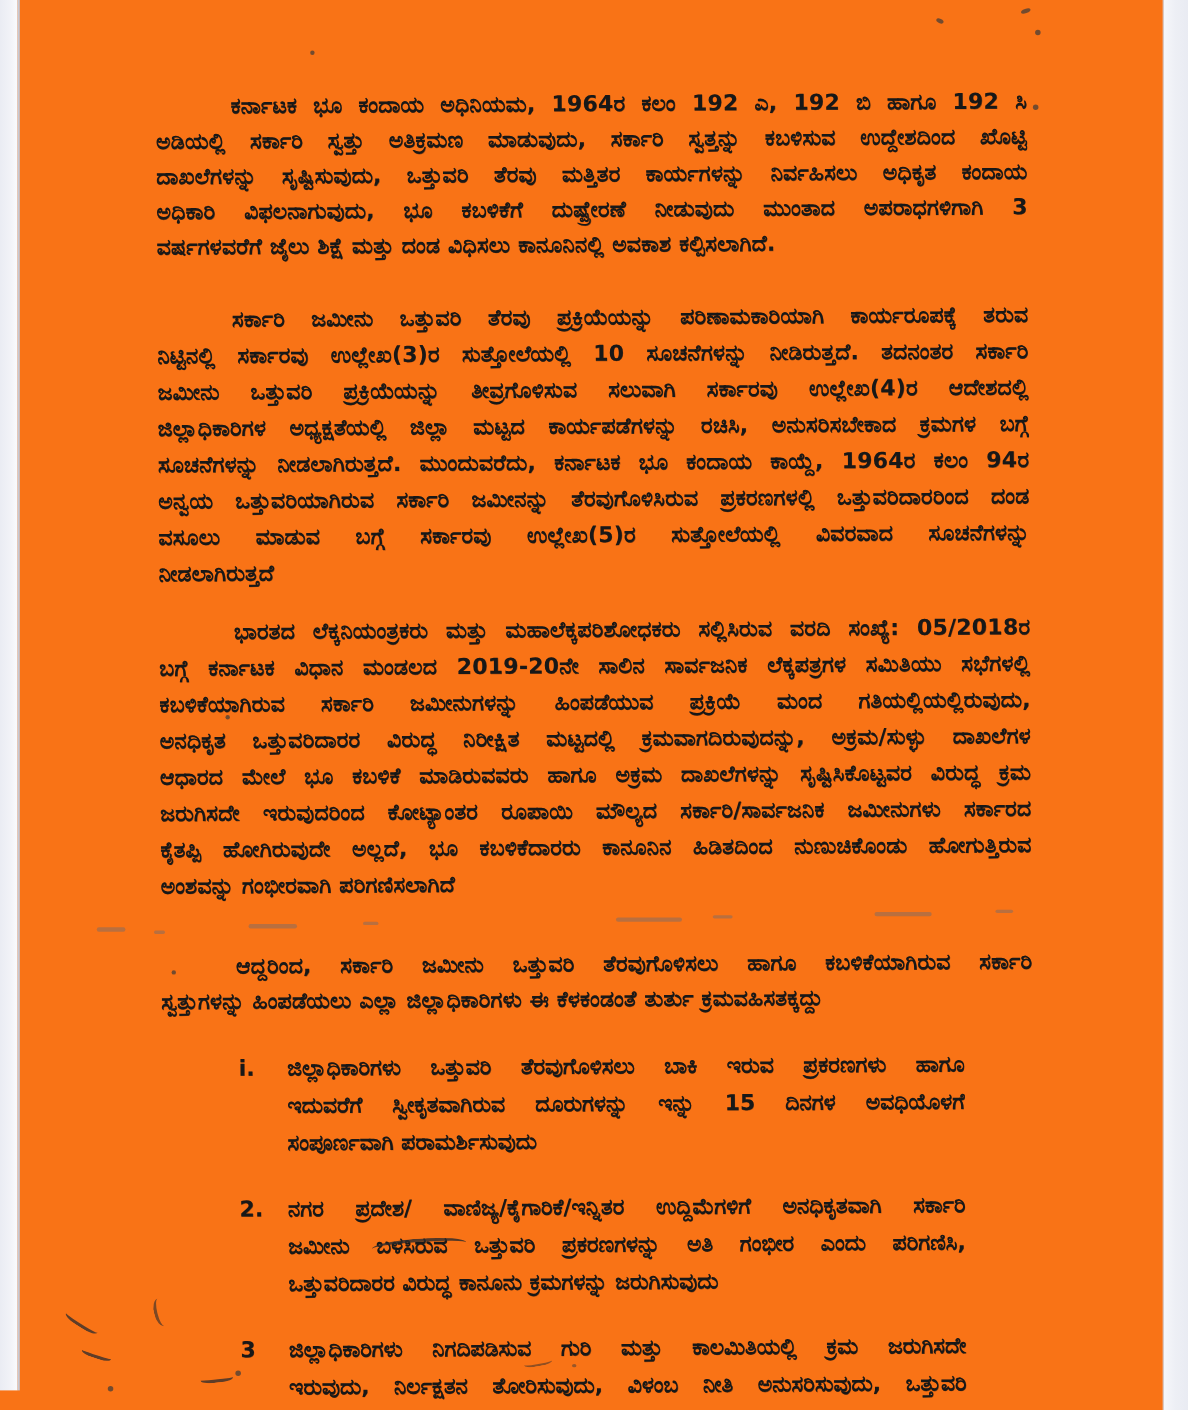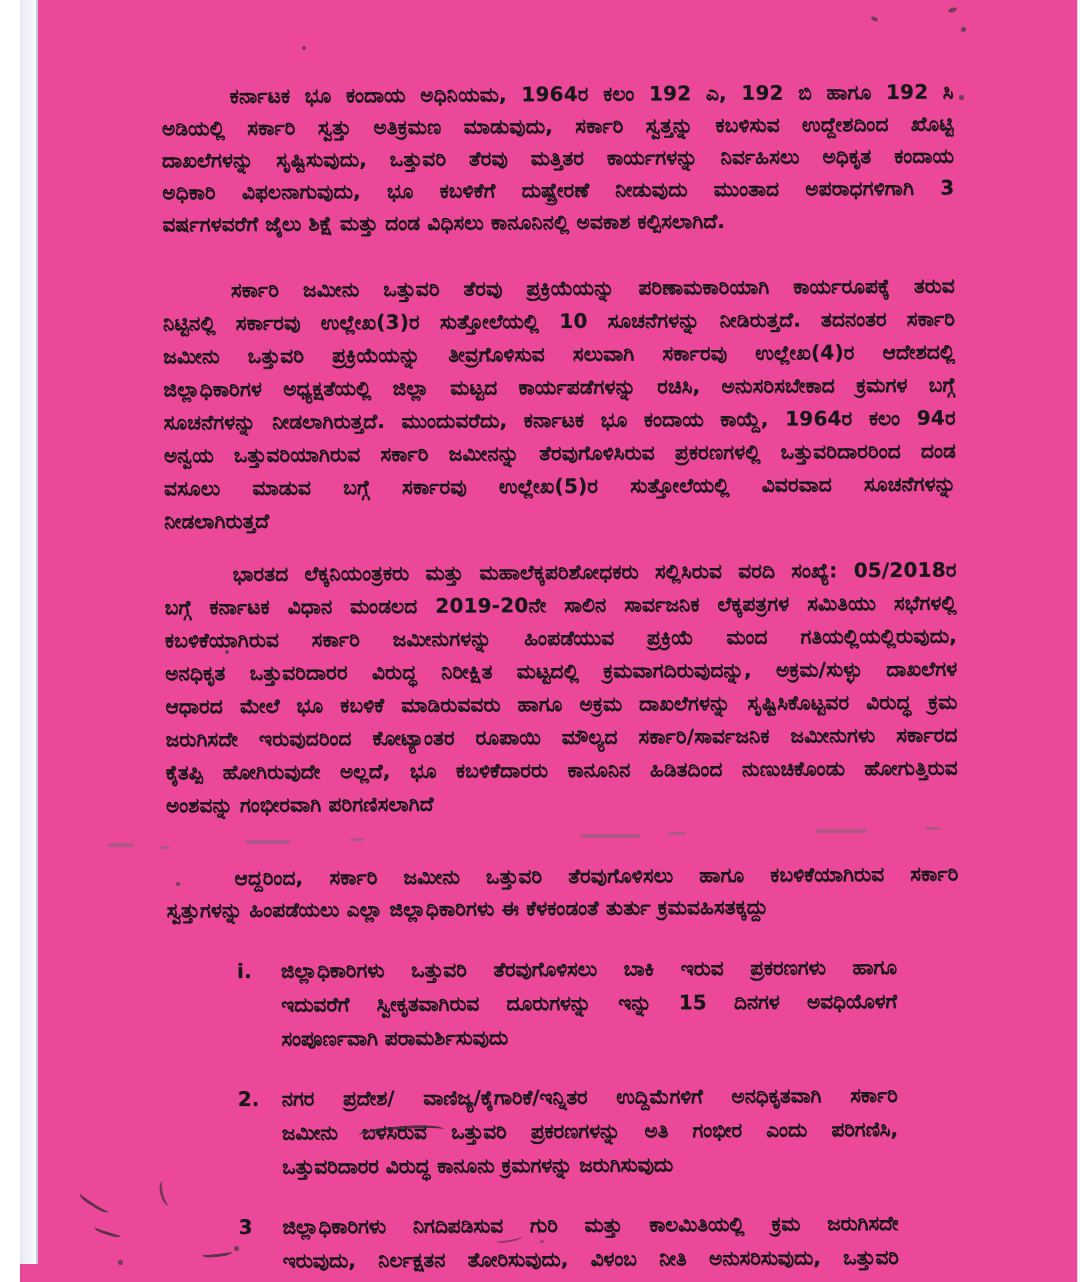--- a/index.html
+++ b/index.html
@@ -1,21 +1,21 @@
 <!DOCTYPE html>
 <html><head>
 <meta charset="utf-8">
 <style>
   html,body{margin:0;padding:0;}
   body{
     width:1080px;height:1282px;position:relative;overflow:hidden;
     background:#ffffff;
     font-family:"DejaVu Sans", sans-serif;
   }
-  .page{position:absolute;inset:0;background:#ec4899;margin-left:20px;}
+  .page{position:absolute;inset:0;background:#f97316;}
   
   .edge-left{
     position:absolute;left:0;top:0;width:16px;height:1264px;
     background:linear-gradient(90deg,#eaecf3 0%,#f1f2f7 55%,#fafbfd 100%);
     border-right:2px solid #c6cad6;
   }
   .edge-right{
     position:absolute;left:1057px;top:0;width:23px;height:1282px;
     background:linear-gradient(90deg,#f6f7fa 0%,#edeff5 45%,#e9ebf2 100%);
     border-left:1px solid #d3d6e0;

